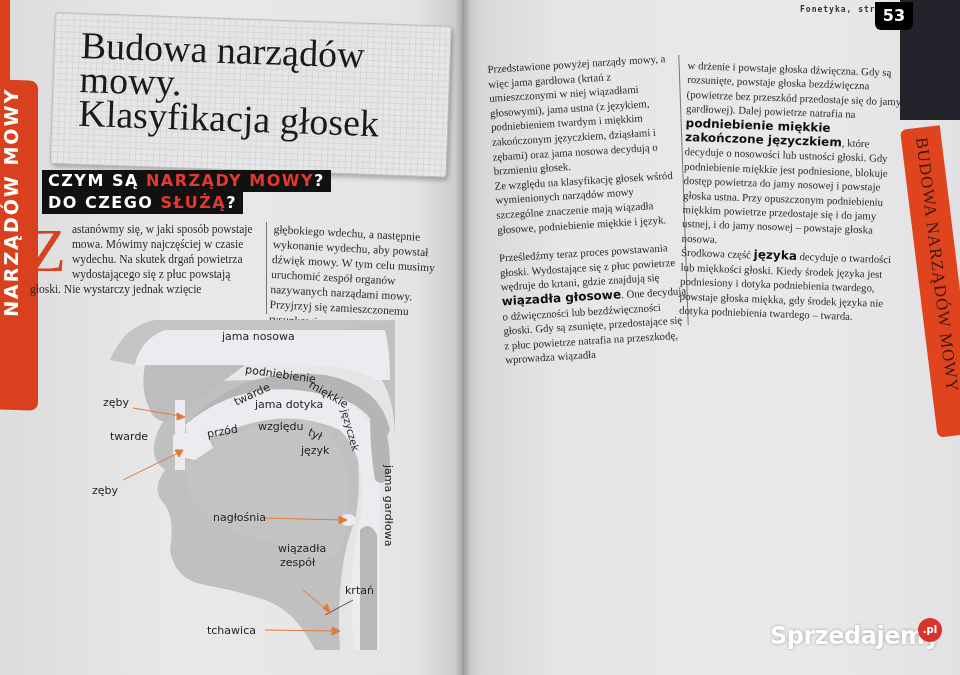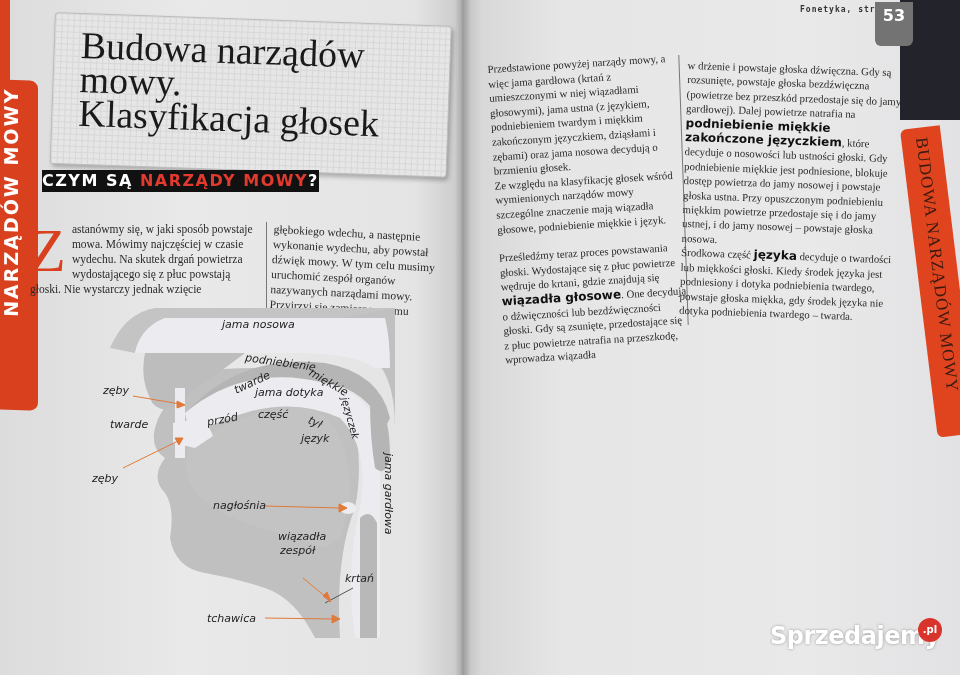--- a/index.html
+++ b/index.html
@@ -13,33 +13,33 @@
   .left-tab{position:absolute;left:-6px;top:80px;width:44px;height:330px;background:#d8401e;border-radius:0 8px 8px 0;transform:skewY(2deg);}
   .left-tab span{position:absolute;left:6px;top:8px;writing-mode:vertical-rl;transform:rotate(180deg);font-family:"DejaVu Sans",sans-serif;font-weight:bold;color:#fff;font-size:19px;letter-spacing:2px;}
   .left-topline{position:absolute;left:0;top:0;width:10px;height:80px;background:#d8401e;}
 
   .title-box{position:absolute;left:55px;top:12px;width:395px;height:150px;background:#e6e6e6;
     background-image:linear-gradient(#d7d7d7 1px,transparent 1px),linear-gradient(90deg,#d7d7d7 1px,transparent 1px);background-size:6px 6px;
     border:1px solid #bcbcbc;border-radius:4px;box-shadow:2px 3px 4px rgba(0,0,0,.25);transform:rotate(2deg);transform-origin:left top;}
   .title-box h1{margin:0;position:absolute;left:26px;top:14px;font-family:"Liberation Serif",serif;font-weight:normal;font-size:38px;line-height:34px;color:#1a1a1a;}
 
   .q-box{position:absolute;left:42px;top:170px;font-family:"DejaVu Sans",sans-serif;font-weight:bold;font-size:16px;letter-spacing:1.5px;line-height:20px;}
-  .q-line{display:inline-block;background:#111;color:#fff;padding:1px 0;}
+  .q-line{display:inline-block;background:#111;color:#fff;padding:1px 6px;}
   .q-accent{color:#e23a2e;}
 
   .col{position:absolute;font-size:11.5px;line-height:15px;color:#2a2a2a;}
   .dropcap{float:left;font-size:62px;line-height:52px;color:#d8401e;margin:2px 6px 0 -2px;}
   .colrule{position:absolute;width:1px;background:#777;}
 
-  .diagram{position:absolute;left:95px;top:308px;width:320px;height:330px;font-style:italic;}
+  .diagram{position:absolute;left:95px;top:320px;width:320px;height:330px;}
   .diagram svg{position:absolute;left:0;top:0;}
   .dlabel{position:absolute;font-family:"DejaVu Sans",sans-serif;font-size:11px;color:#222;white-space:nowrap;}
 
   .runhead{position:absolute;left:800px;top:5px;font-family:"DejaVu Sans Mono",monospace;font-size:8px;font-weight:bold;color:#333;letter-spacing:1px;}
-  .pagenum{position:absolute;left:875px;top:2px;width:38px;height:44px;background:#737373;border-radius:0 0 6px 6px;color:#fff;font-family:"DejaVu Sans",sans-serif;font-weight:bold;font-size:16px;text-align:center;line-height:28px;}
+  .pagenum{position:absolute;left:875px;top:2px;width:38px;height:28px;background:#000000;border-radius:0 0 6px 6px;color:#fff;font-family:"DejaVu Sans",sans-serif;font-weight:bold;font-size:16px;text-align:center;line-height:28px;}
   .right-tab{position:absolute;left:900px;top:130px;width:40px;height:310px;background:#e0441f;border-radius:6px 0 0 6px;transform:rotate(-7deg);transform-origin:top left;}
   .right-tab span{position:absolute;left:10px;top:10px;writing-mode:vertical-rl;font-family:"Liberation Serif",serif;color:#3a1a10;font-size:17px;letter-spacing:1px;}
 
   .rtext{transform:rotate(-3.5deg);transform-origin:left top;}
   b.kw{font-family:"DejaVu Sans",sans-serif;font-size:12px;color:#111;}
 
   .watermark{position:absolute;left:770px;top:622px;font-family:"DejaVu Sans",sans-serif;font-weight:bold;font-size:24px;color:#fff;text-shadow:0 0 3px rgba(0,0,0,.35);letter-spacing:-.5px;}
   .wm-pl{position:absolute;left:918px;top:618px;width:24px;height:24px;border-radius:50%;background:#d9342b;color:#fff;font-family:"DejaVu Sans",sans-serif;font-size:10px;font-weight:bold;text-align:center;line-height:24px;}
 </style>
 </head>
@@ -56,20 +56,21 @@
     <div class="title-box">
       <h1>
         <span>Budowa narządów</span><br>
         <span>mowy.</span><br>
         <span>Klasyfikacja głosek</span>
       </h1>
     </div>
 
     <div class="q-box">
       <div class="q-line"><span>CZYM SĄ </span><span class="q-accent">NARZĄDY MOWY</span><span>?</span></div><br>
+      <div class="q-line"><span>DO CZEGO </span><span class="q-accent">SŁUŻĄ</span><span>?</span></div>
     </div>
 
     <div class="col" style="left:30px;top:222px;width:228px;">
       <span class="dropcap">Z</span>
       <span>astanówmy się, w jaki sposób powstaje mowa. Mówimy najczęściej w czasie wydechu. Na skutek drgań powietrza wydostającego się z płuc powstają głoski. Nie wystarczy jednak wzięcie</span>
     </div>
     <div class="colrule" style="left:266px;top:222px;height:92px;"></div>
     <div class="col" style="left:274px;top:222px;width:180px;transform:rotate(3deg);transform-origin:left top;">
       <span>głębokiego wdechu, a następnie wykonanie wydechu, aby powstał dźwięk mowy. W tym celu musimy uruchomić zespół organów nazywanych narządami mowy. Przyjrzyj się zamieszczonemu rysunkowi.</span>
     </div>
@@ -117,21 +118,21 @@
       <span class="dlabel" style="left:127px;top:10px;">jama nosowa</span>
       <span class="dlabel" style="left:150px;top:48px;transform:rotate(8deg);">podniebienie</span>
       <span class="dlabel" style="left:138px;top:68px;transform:rotate(-25deg);">twarde</span>
       <span class="dlabel" style="left:212px;top:68px;transform:rotate(30deg);">miękkie</span>
       <span class="dlabel" style="left:160px;top:78px;">jama dotyka</span>
       <span class="dlabel" style="left:255px;top:88px;transform:rotate(75deg);transform-origin:left top;font-size:10px;">języczek</span>
       <span class="dlabel" style="left:8px;top:76px;">zęby</span>
       <span class="dlabel" style="left:15px;top:110px;">twarde</span>
       <span class="dlabel" style="left:-3px;top:164px;">zęby</span>
       <span class="dlabel" style="left:112px;top:105px;transform:rotate(-10deg);">przód</span>
-      <span class="dlabel" style="left:163px;top:100px;">część</span>
+      <span class="dlabel" style="left:163px;top:100px;">względu</span>
       <span class="dlabel" style="left:213px;top:108px;transform:rotate(25deg);">tył</span>
       <span class="dlabel" style="left:163px;top:124px;margin-left:43px;">język</span>
       <span class="dlabel" style="left:300px;top:145px;transform:rotate(90deg);transform-origin:left top;">jama gardłowa</span>
       <span class="dlabel" style="left:118px;top:191px;">nagłośnia</span>
       <span class="dlabel" style="left:183px;top:222px;">wiązadła</span>
       <span class="dlabel" style="left:185px;top:236px;">zespół</span>
       <span class="dlabel" style="left:250px;top:244px;margin-top:20px;">krtań</span>
       <span class="dlabel" style="left:112px;top:304px;">tchawica</span>
     </div>
   </div>

